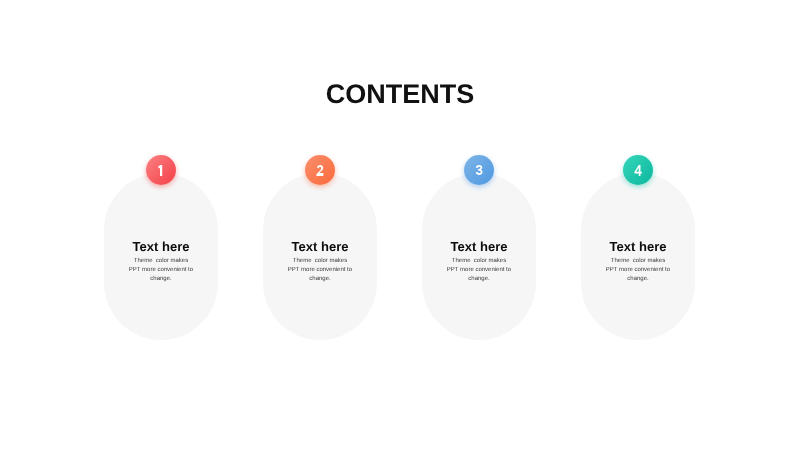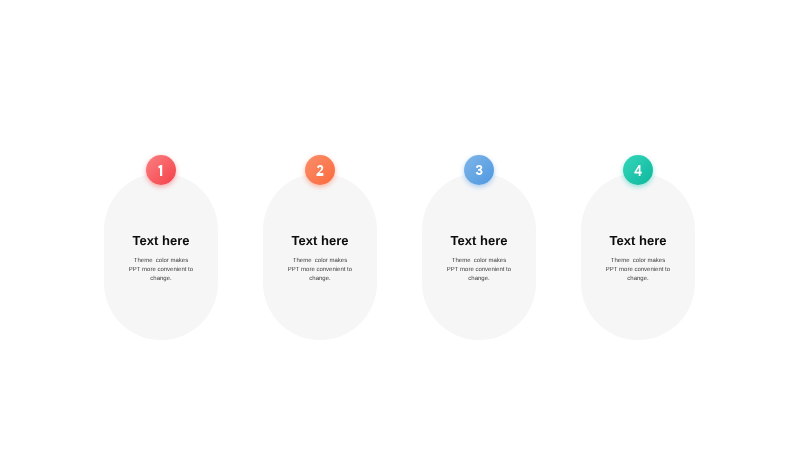--- a/index.html
+++ b/index.html
@@ -34,40 +34,41 @@
     position:absolute; left:50%; top:50%; width:7.9px; height:11.1px;
     margin-left:-3.95px; margin-top:-5.2px; display:block;
   }
   .badge-value {
     position:absolute; left:0; top:0; width:30px; height:30px;
     line-height:34px; text-align:center;
     font-size:16px; font-weight:bold; color:transparent;
   }
 
   .card-title {
-    position:absolute; left:0; top:60px; width:114px; text-align:center;
+    position:absolute; left:0; top:66px; width:114px; text-align:center;
     font-size:13px; font-weight:bold; color:#0d0d0d; line-height:16px; will-change:opacity;
   }
 
   .card-body {
     position:absolute; left:0; top:84px; width:114px; text-align:center;
     font-size:6px; line-height:9px; color:#3b3b3b; will-change:opacity;
   }
   .card-body div { line-height:9px; white-space:pre; }
 
   .c1 { left:104px; }
   .c2 { left:263px; }
   .c3 { left:422px; }
   .c4 { left:581px; }
 </style>
 </head>
 <body>
 
 <div class="slide">
 
+  <div class="title">CONTENTS</div>
 
   <div class="cards">
 
     <div class="card c1">
       <div class="card-bg"></div>
       <div class="badge" style="background: linear-gradient(135deg, rgb(250, 129, 131) 0%, rgb(244, 63, 71) 100%); box-shadow: rgba(242, 70, 66, 0.45) 0px 2px 5px;">
         <svg class="badge-num" viewBox="0 0 100 140" aria-hidden="true">
           <path fill="#ffffff" d="M66 0 H44 L14 20 L24 43 L38 34 V140 H66 Z"></path>
         </svg>
         <span class="badge-value">1</span>

